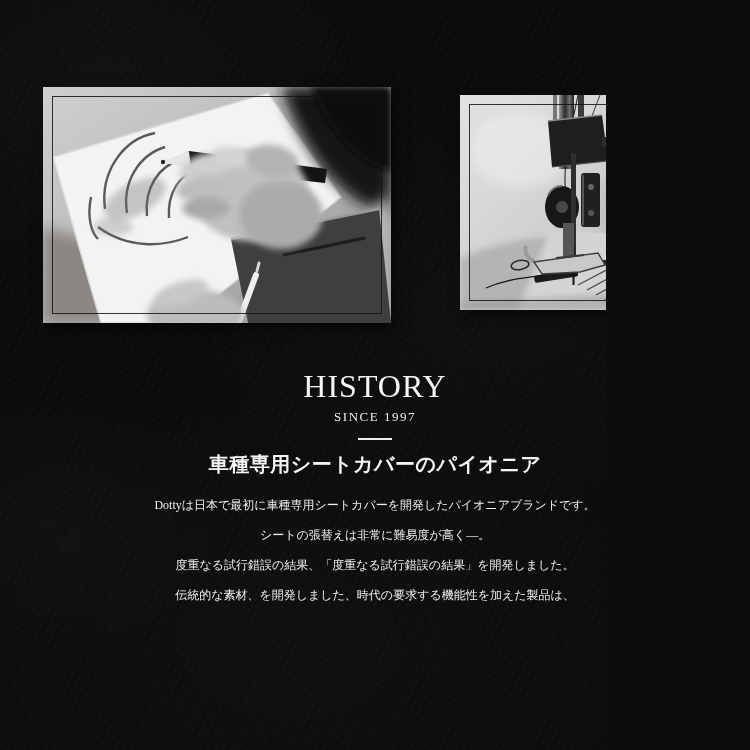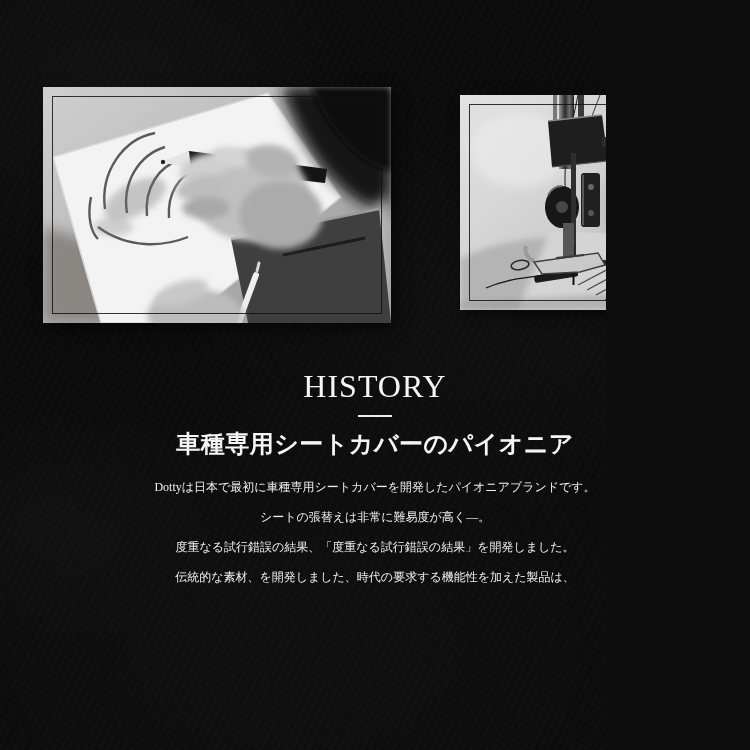--- a/index.html
+++ b/index.html
@@ -18,21 +18,21 @@
   }
   figure.photo{position:absolute;margin:0;padding:0;box-shadow:4px 5px 12px rgba(0,0,0,0.55);}
   figure.photo svg{display:block;width:100%;height:100%;}
   .photo-left{left:43px;top:87px;width:348px;height:236px;}
   .photo-right{left:460px;top:95px;width:213px;height:215px;}
   .inner-frame{position:absolute;inset:9px;border:1px solid rgba(18,18,18,0.85);pointer-events:none;}
   .history{position:absolute;left:0;top:370px;width:750px;text-align:center;}
   .history-title{margin:0;font-size:32px;font-weight:400;line-height:1;letter-spacing:1px;color:#f5f5f5;}
   .history-subtitle{margin-top:7px;font-size:13px;letter-spacing:1.5px;color:#eeeeee;}
   .divider{width:34px;height:2px;background:#ececec;margin:13px auto 0;}
-  .history-heading{margin:11px 0 0;font-size:24px;font-weight:600;letter-spacing:0.5px;color:#f5f5f5;}
+  .history-heading{margin:11px 0 0;font-size:20px;font-weight:600;letter-spacing:0.5px;color:#f5f5f5;}
   .history-body{margin-top:12px;font-size:12px;line-height:30px;color:#f0f0f0;}
   .history-body p{margin:0;}
 </style>
 </head>
 <body>
 
 <div class="page">
 
   <figure class="photo photo-left" aria-label="Black and white photo of a craftsman's hand sketching a car seat design in pencil on white paper">
     <svg viewBox="0 0 348 236" preserveAspectRatio="none">
@@ -185,20 +185,21 @@
       <rect x="103" y="128" width="11" height="36" fill="#565656"></rect>
       <path d="M74,166 C68,164 64,158 66,151" stroke="#9a9a9a" stroke-width="4" fill="none"></path>
       <path d="M74,167 L138,158 L145,170 L120,177 L82,179 Z" fill="#c9c9c9" stroke="#3f3f3f" stroke-width="1.4"></path>
       <line x1="96" y1="163" x2="124" y2="160" stroke="#3a3a3a" stroke-width="2"></line>
     </svg>
     <span class="inner-frame"></span>
   </figure>
 
   <section class="history">
     <h1 class="history-title">HISTORY</h1>
+    <div class="history-subtitle">SINCE 1997</div>
     <div class="divider"></div>
     <h2 class="history-heading">車種専用シートカバーのパイオニア</h2>
     <div class="history-body">
       <p>Dottyは日本で最初に車種専用シートカバーを開発したパイオニアブランドです。</p>
       <p>シートの張替えは非常に難易度が高く―。</p>
       <p>度重なる試行錯誤の結果、「度重なる試行錯誤の結果」を開発しました。</p>
       <p>伝統的な素材、を開発しました、時代の要求する機能性を加えた製品は、</p>
     </div>
   </section>
 

